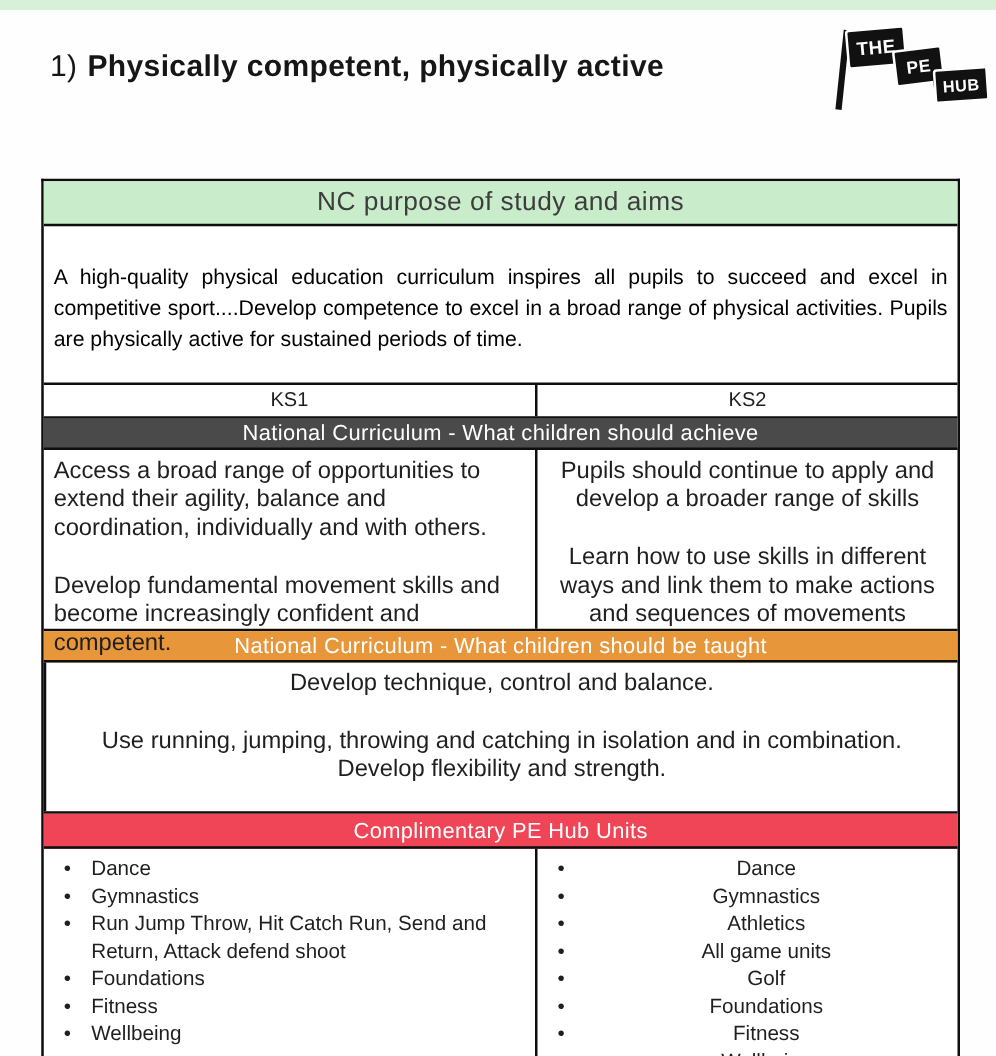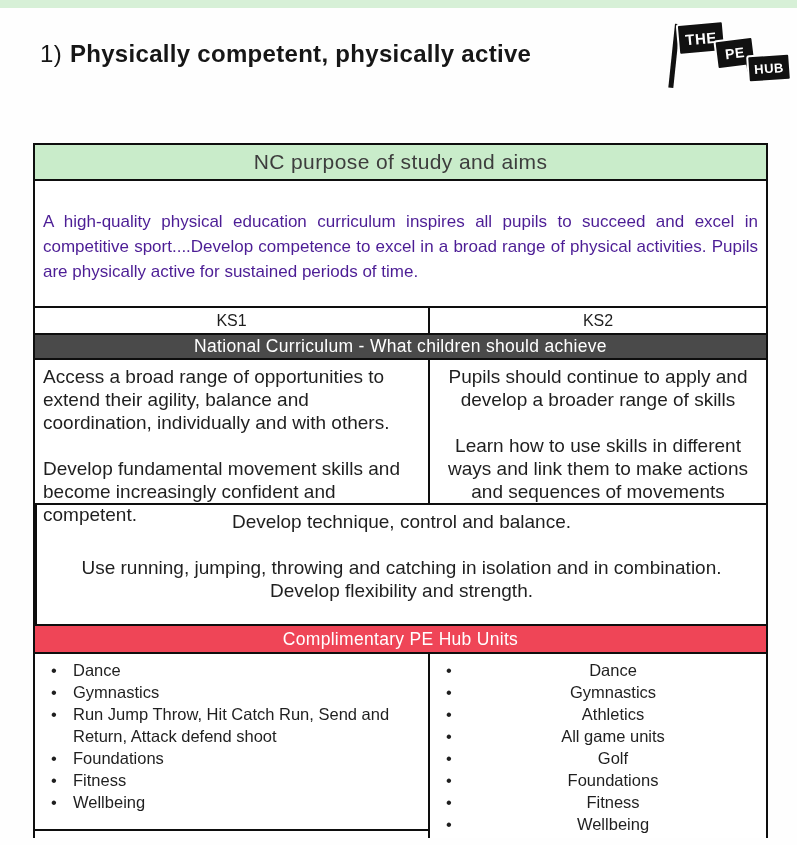--- a/index.html
+++ b/index.html
@@ -97,21 +97,21 @@
   .purpose-cell {
     height: 127px;
     display: flex; align-items: center;
     padding: 6px 8px 0 8px;
   }
   .purpose-cell .purpose-text {
     width: 100%;
     font-size: 17px;
     line-height: 25px;
     text-align: justify;
-    color: #4c1d95;
+    color: #000000;
   }
 
   .cols-header { height: 27px; display: flex; }
   .cols-header .cell {
     display: flex; align-items: center; justify-content: center;
     font-size: 16px; color: #1e1e1e;
   }
 
   .band {
     color: #fff;
@@ -189,20 +189,21 @@
       <div class="text-cell cell-left">
           <p>Access a broad range of opportunities to extend their agility, balance and coordination, individually and with others.</p>
           <p>Develop fundamental movement skills and become increasingly confident and competent.</p>
         </div>
       <div class="text-cell cell-right">
           <p>Pupils should continue to apply and develop a broader range of skills</p>
           <p>Learn how to use skills in different ways and link them to make actions and sequences of movements</p>
         </div>
     </div>
 
+    <div class="row band orange-header">National Curriculum - What children should be taught</div>
 
     <div class="row two-col taught-row">
       <div class="text-cell cell-right">
           <p>Develop technique, control and balance.</p>
           <p>Use running, jumping, throwing and catching in isolation and in combination. Develop flexibility and strength.</p>
         </div>
     </div>
 
     <div class="row band red-header">Complimentary PE Hub Units</div>
 

